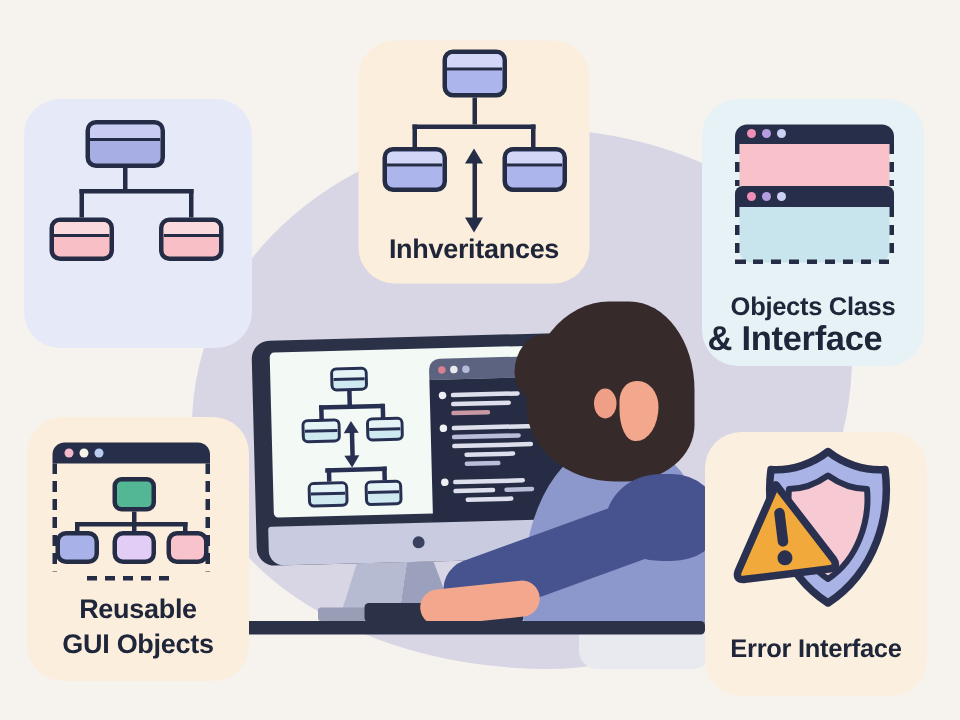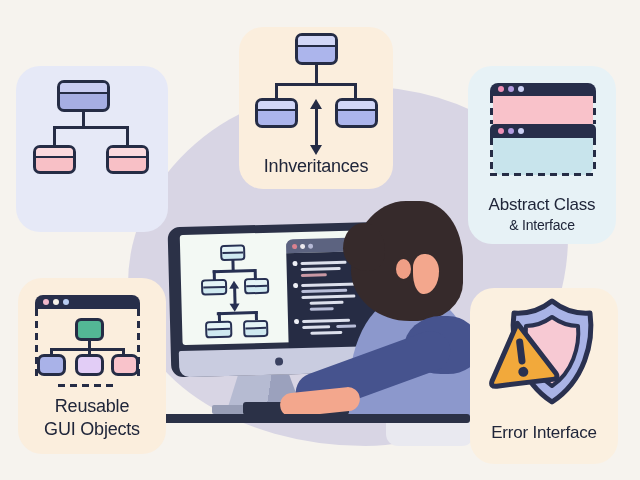--- a/index.html
+++ b/index.html
@@ -1,20 +1,20 @@
 <!DOCTYPE html>
 <html><head>
 <meta charset="utf-8">
 <style>
   html,body{margin:0;padding:0;background:#e9e6e0;}
   #canvas{position:relative;width:640px;height:480px;overflow:hidden;
     background:#f6f3ee;font-family:"Liberation Sans",sans-serif;}
   .abs{position:absolute;}
   .card{position:absolute;border-radius:24px;z-index:10;}
-  .label{position:absolute;text-align:center;font-weight:400;color:#20263a;
+  .label{position:absolute;text-align:center;font-weight:700;color:#20263a;
     line-height:21px;letter-spacing:-0.2px;z-index:11;}
   .tbox{position:absolute;border:3px solid #252c45;overflow:hidden;box-sizing:border-box;}
   .tbox .band{border-bottom:2.5px solid #252c45;}
   .ln{position:absolute;background:#252c45;}
   .dot{position:absolute;border-radius:50%;}
   .dashx{position:absolute;height:3px;background:repeating-linear-gradient(90deg,#252c45 0 7px,transparent 7px 12px);}
   .dashy{position:absolute;width:3px;background:repeating-linear-gradient(180deg,#252c45 0 7px,transparent 7px 12px);}
   .codeline{position:absolute;height:3px;border-radius:2px;background:#dde0ec;}
   .head-up{position:absolute;width:0;height:0;border-left:6.5px solid transparent;border-right:6.5px solid transparent;border-bottom:10px solid #252c45;}
   .head-dn{position:absolute;width:0;height:0;border-left:6.5px solid transparent;border-right:6.5px solid transparent;border-top:10px solid #252c45;}
@@ -171,22 +171,22 @@
     <div class="dashy" style="left:593px;top:96px;height:28px;"></div>
     <div class="abs" style="left:490px;top:124px;width:106px;height:14px;background:#272e4a;border-radius:5px 5px 0 0;"></div>
     <div class="dot" style="left:498px;top:128px;width:6px;height:6px;background:#ef8fb5;"></div>
     <div class="dot" style="left:508px;top:128px;width:6px;height:6px;background:#b39ce0;"></div>
     <div class="dot" style="left:518px;top:128px;width:6px;height:6px;background:#ccd1f4;"></div>
     <div class="abs" style="left:493px;top:138px;width:100px;height:37px;background:#c8e4ec;border-radius:0 0 8px 8px;"></div>
     <div class="dashy" style="left:490px;top:138px;height:35px;"></div>
     <div class="dashy" style="left:593px;top:138px;height:35px;"></div>
     <div class="dashx" style="left:490px;top:173px;width:106px;"></div>
   </div>
-  <div class="label" style="left:470px;top:194px;width:144px;font-size:17px;">Abstract Class</div>
-  <div class="label" style="left:470px;top:215px;width:144px;font-size:14px;">&amp; Interface</div>
+  <div class="label" style="left:470px;top:194px;width:144px;font-size:17px;">Objects Class</div>
+  <div class="label" style="left:458px;top:215px;width:144px;font-size:23px;">&amp; Interface</div>
 
   <div class="card" style="left:18px;top:278px;width:148px;height:176px;background:#fbeedd;"></div>
   <div class="abs" style="left:0;top:0;width:640px;height:480px;z-index:11;pointer-events:none;">
     <div class="abs" style="left:35px;top:295px;width:105px;height:14px;background:#272e4a;border-radius:8px 8px 0 0;"></div>
     <div class="dot" style="left:43px;top:299px;width:6px;height:6px;background:#f2b9cb;"></div>
     <div class="dot" style="left:53px;top:299px;width:6px;height:6px;background:#f7f2e8;"></div>
     <div class="dot" style="left:63px;top:299px;width:6px;height:6px;background:#b9cdf2;"></div>
     <div class="dashy" style="left:35px;top:309px;height:72px;"></div>
     <div class="dashy" style="left:137px;top:309px;height:72px;"></div>
     <div class="dashx" style="left:58px;top:384px;width:58px;"></div>

